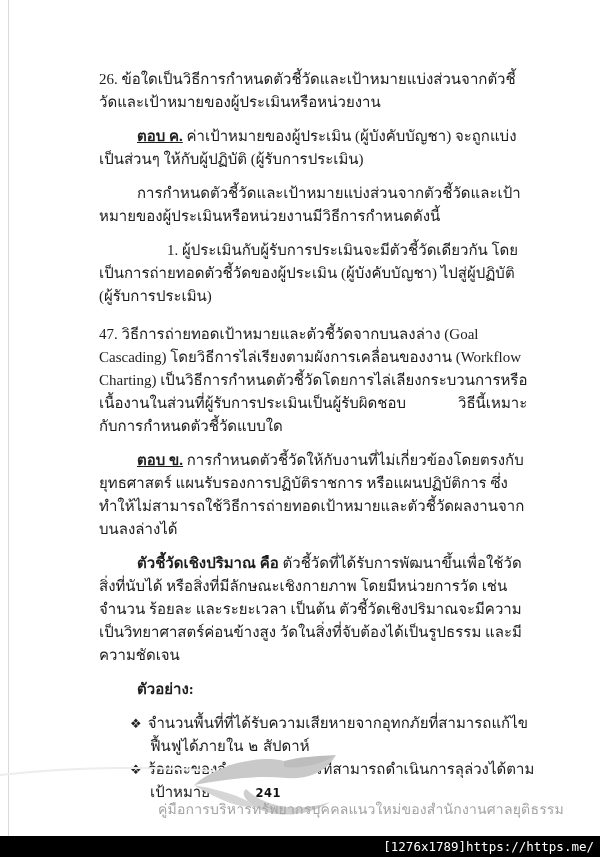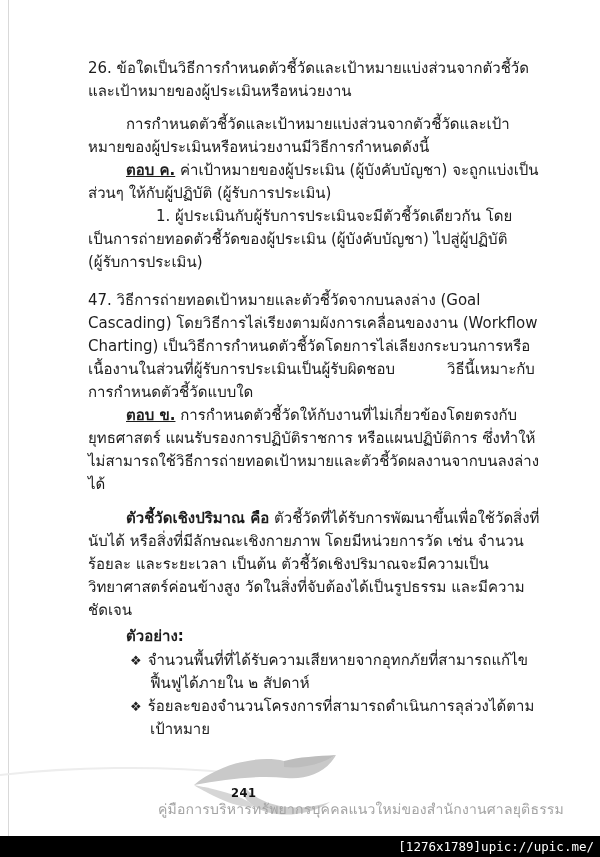--- a/index.html
+++ b/index.html
@@ -11,21 +11,21 @@
   }
   .scan-edge{
     position:absolute;left:8px;top:0;bottom:21px;width:1px;
     background:#d9d9d9;
   }
   .content{
     position:absolute;left:88px;right:57px;top:57px;
     font-size:15px;line-height:23px;
     text-align:left;
   }
-  p{margin:0;}
+  p{margin:11px;font-family:Liberation Serif, serif;}
   .indent1{text-indent:38px;}
   .indent2{text-indent:68px;}
   .mt10{margin-top:10px;}
   .section{margin-top:15px;}
   .section-sm{margin-top:11px;}
   b,.bold{font-weight:bold;text-align:right;}
   .ans-label{font-weight:bold;text-decoration:underline;}
   .jgap{display:inline-block;width:52px;}
   .examples-heading{font-weight:bold;text-indent:38px;margin-top:3px;}
   ul.examples{
@@ -33,21 +33,21 @@
   }
   ul.examples li{
     padding-left:20px;text-indent:-20px;line-height:23px;
   }
   .bullet{margin-right:6px;font-size:13px;color:#222;}
   
   .ornament-tail{position:absolute;left:0;top:762px;width:232px;height:18px;}
   .ornament{position:absolute;left:188px;top:753px;width:152px;height:68px;}
   .page-number{
     position:absolute;left:231px;top:786px;width:50px;
-    font-size:11.5px;font-weight:bold;color:#111;text-align:left;
+    font-size:11.5px;font-weight:bold;color:#111;text-align:right;
     letter-spacing:0.5px;
   }
   .footer-caption{
     position:absolute;right:36px;top:798px;
     font-size:14px;color:#a3a3a3;letter-spacing:0.2px;
   }
   .watermark-bar{
     position:absolute;left:0;right:0;bottom:0;height:21px;
     background:#000000;color:#ffffff;
     font-family:"DejaVu Sans Mono",monospace;
@@ -57,22 +57,22 @@
 </style>
 </head>
 <body>
 
 <div class="scan-edge"></div>
 
 <div class="content">
 
   <div>
     <p>26. ข้อใดเป็นวิธีการกำหนดตัวชี้วัดและเป้าหมายแบ่งส่วนจากตัวชี้วัดและเป้าหมายของผู้ประเมินหรือหน่วยงาน</p>
+    <p class="indent1"><span class="ans-label">ตอบ ค.</span><span> ค่าเป้าหมายของผู้ประเมิน (ผู้บังคับบัญชา) จะถูกแบ่งเป็นส่วนๆ ให้กับผู้ปฏิบัติ (ผู้รับการประเมิน)</span></p>
     <p class="indent1 mt10">การกำหนดตัวชี้วัดและเป้าหมายแบ่งส่วนจากตัวชี้วัดและเป้าหมายของผู้ประเมินหรือหน่วยงานมีวิธีการกำหนดดังนี้</p>
-    <p class="indent1"><span class="ans-label">ตอบ ค.</span><span> ค่าเป้าหมายของผู้ประเมิน (ผู้บังคับบัญชา) จะถูกแบ่งเป็นส่วนๆ ให้กับผู้ปฏิบัติ (ผู้รับการประเมิน)</span></p>
     <p class="indent2">1. ผู้ประเมินกับผู้รับการประเมินจะมีตัวชี้วัดเดียวกัน โดยเป็นการถ่ายทอดตัวชี้วัดของผู้ประเมิน (ผู้บังคับบัญชา) ไปสู่ผู้ปฏิบัติ (ผู้รับการประเมิน)</p>
   </div>
 
   <div class="section">
     <p><span>47. วิธีการถ่ายทอดเป้าหมายและตัวชี้วัดจากบนลงล่าง (Goal Cascading) โดยวิธีการไล่เรียงตามผังการเคลื่อนของงาน (Workflow Charting) เป็นวิธีการกำหนดตัวชี้วัดโดยการไล่เลียงกระบวนการหรือเนื้องานในส่วนที่ผู้รับการประเมินเป็นผู้รับผิดชอบ</span><span class="jgap"></span><span>วิธีนี้เหมาะกับการกำหนดตัวชี้วัดแบบใด</span></p>
     <p class="indent1"><span class="ans-label">ตอบ ข.</span><span> การกำหนดตัวชี้วัดให้กับงานที่ไม่เกี่ยวข้องโดยตรงกับยุทธศาสตร์ แผนรับรองการปฏิบัติราชการ หรือแผนปฏิบัติการ ซึ่งทำให้ไม่สามารถใช้วิธีการถ่ายทอดเป้าหมายและตัวชี้วัดผลงานจากบนลงล่างได้</span></p>
   </div>
 
   <div class="section-sm">
     <p class="indent1"><span class="bold">ตัวชี้วัดเชิงปริมาณ คือ</span><span> ตัวชี้วัดที่ได้รับการพัฒนาขึ้นเพื่อใช้วัดสิ่งที่นับได้ หรือสิ่งที่มีลักษณะเชิงกายภาพ โดยมีหน่วยการวัด เช่น จำนวน ร้อยละ และระยะเวลา เป็นต้น ตัวชี้วัดเชิงปริมาณจะมีความเป็นวิทยาศาสตร์ค่อนข้างสูง วัดในสิ่งที่จับต้องได้เป็นรูปธรรม และมีความชัดเจน</span></p>
@@ -90,13 +90,13 @@
 </svg>
 <svg class="ornament" viewBox="0 0 152 68">
   <path d="M6,32 C32,10 72,2 96,8 C118,13 136,9 148,2 C138,20 118,27 98,25 C70,22 38,26 6,32 Z" fill="#c9c9c9"></path>
   <path d="M96,8 C110,4 130,3 148,2 C132,12 112,16 96,14 Z" fill="#bdbdbd"></path>
   <path d="M58,36 C76,54 108,60 142,49 C120,64 84,66 66,53 C56,46 53,40 58,36 Z" fill="#cfcfcf"></path>
   <path d="M6,32 C38,38 58,45 66,53 C58,56 40,50 28,44 C18,39 10,35 6,32 Z" fill="#d6d6d6"></path>
 </svg>
 <div class="page-number">241</div>
 <div class="footer-caption">คู่มือการบริหารทรัพยากรบุคคลแนวใหม่ของสำนักงานศาลยุติธรรม</div>
 
-<div class="watermark-bar"><span>[1276x1789]upic://upic.me/</span></div>
+<div class="watermark-bar"><span>[1276x1789]https://https.me/</span></div>
 
 </body></html>

